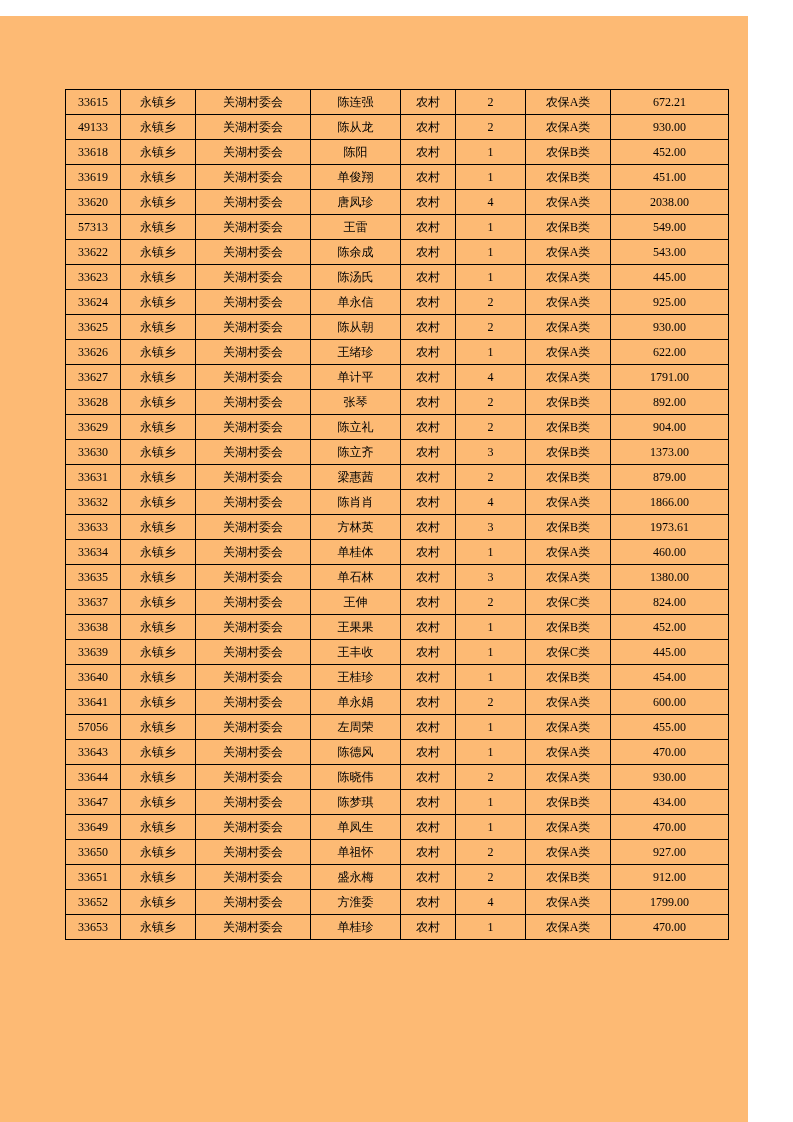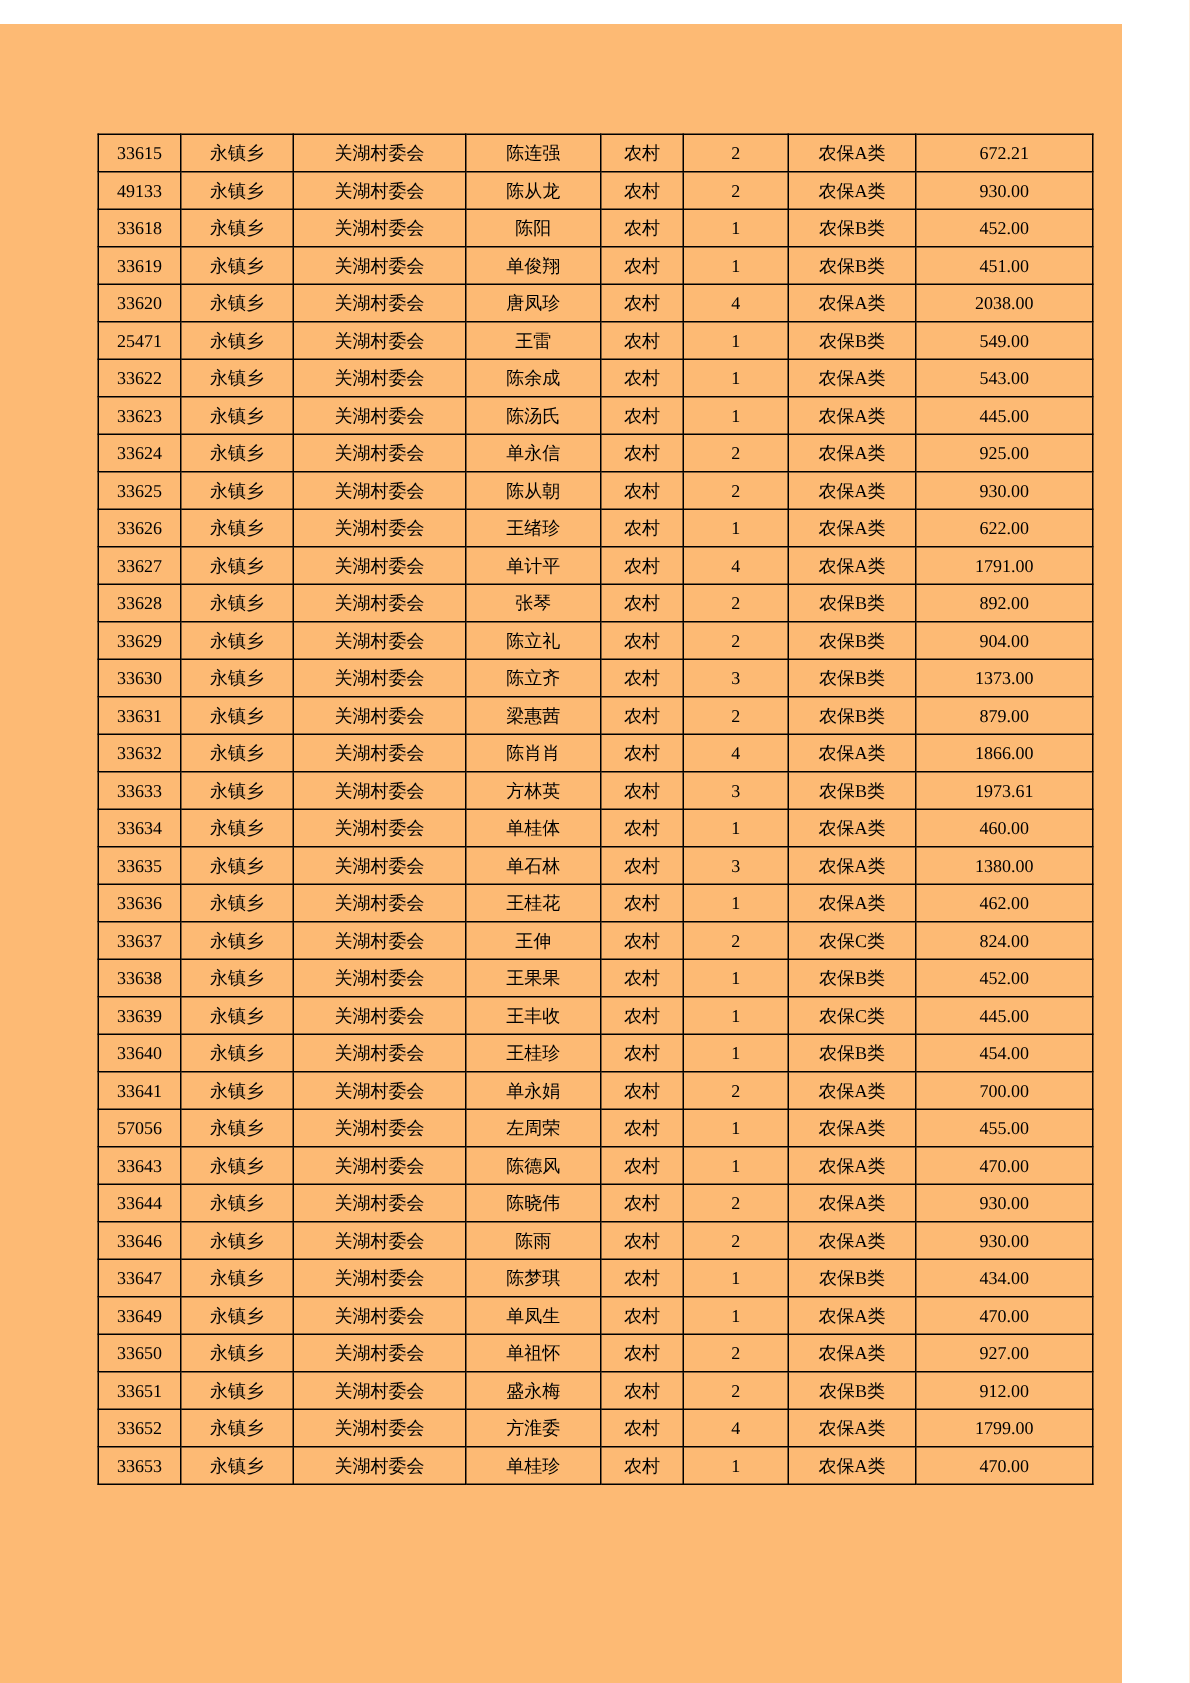--- a/index.html
+++ b/index.html
@@ -104,21 +104,21 @@
           <td>33620</td>
           <td>永镇乡</td>
           <td>关湖村委会</td>
           <td>唐凤珍</td>
           <td>农村</td>
           <td>4</td>
           <td>农保A类</td>
           <td>2038.00</td>
         </tr>
         <tr>
-          <td>25471</td>
+          <td>57313</td>
           <td>永镇乡</td>
           <td>关湖村委会</td>
           <td>王雷</td>
           <td>农村</td>
           <td>1</td>
           <td>农保B类</td>
           <td>549.00</td>
         </tr>
         <tr>
           <td>33622</td>
@@ -252,30 +252,20 @@
         </tr>
         <tr>
           <td>33635</td>
           <td>永镇乡</td>
           <td>关湖村委会</td>
           <td>单石林</td>
           <td>农村</td>
           <td>3</td>
           <td>农保A类</td>
           <td>1380.00</td>
-        </tr>
-        <tr>
-          <td>33636</td>
-          <td>永镇乡</td>
-          <td>关湖村委会</td>
-          <td>王桂花</td>
-          <td>农村</td>
-          <td>1</td>
-          <td>农保A类</td>
-          <td>462.00</td>
         </tr>
         <tr>
           <td>33637</td>
           <td>永镇乡</td>
           <td>关湖村委会</td>
           <td>王伸</td>
           <td>农村</td>
           <td>2</td>
           <td>农保C类</td>
           <td>824.00</td>
@@ -311,21 +301,21 @@
           <td>454.00</td>
         </tr>
         <tr>
           <td>33641</td>
           <td>永镇乡</td>
           <td>关湖村委会</td>
           <td>单永娟</td>
           <td>农村</td>
           <td>2</td>
           <td>农保A类</td>
-          <td>700.00</td>
+          <td>600.00</td>
         </tr>
         <tr>
           <td>57056</td>
           <td>永镇乡</td>
           <td>关湖村委会</td>
           <td>左周荣</td>
           <td>农村</td>
           <td>1</td>
           <td>农保A类</td>
           <td>455.00</td>
@@ -338,30 +328,20 @@
           <td>农村</td>
           <td>1</td>
           <td>农保A类</td>
           <td>470.00</td>
         </tr>
         <tr>
           <td>33644</td>
           <td>永镇乡</td>
           <td>关湖村委会</td>
           <td>陈晓伟</td>
-          <td>农村</td>
-          <td>2</td>
-          <td>农保A类</td>
-          <td>930.00</td>
-        </tr>
-        <tr>
-          <td>33646</td>
-          <td>永镇乡</td>
-          <td>关湖村委会</td>
-          <td>陈雨</td>
           <td>农村</td>
           <td>2</td>
           <td>农保A类</td>
           <td>930.00</td>
         </tr>
         <tr>
           <td>33647</td>
           <td>永镇乡</td>
           <td>关湖村委会</td>
           <td>陈梦琪</td>

